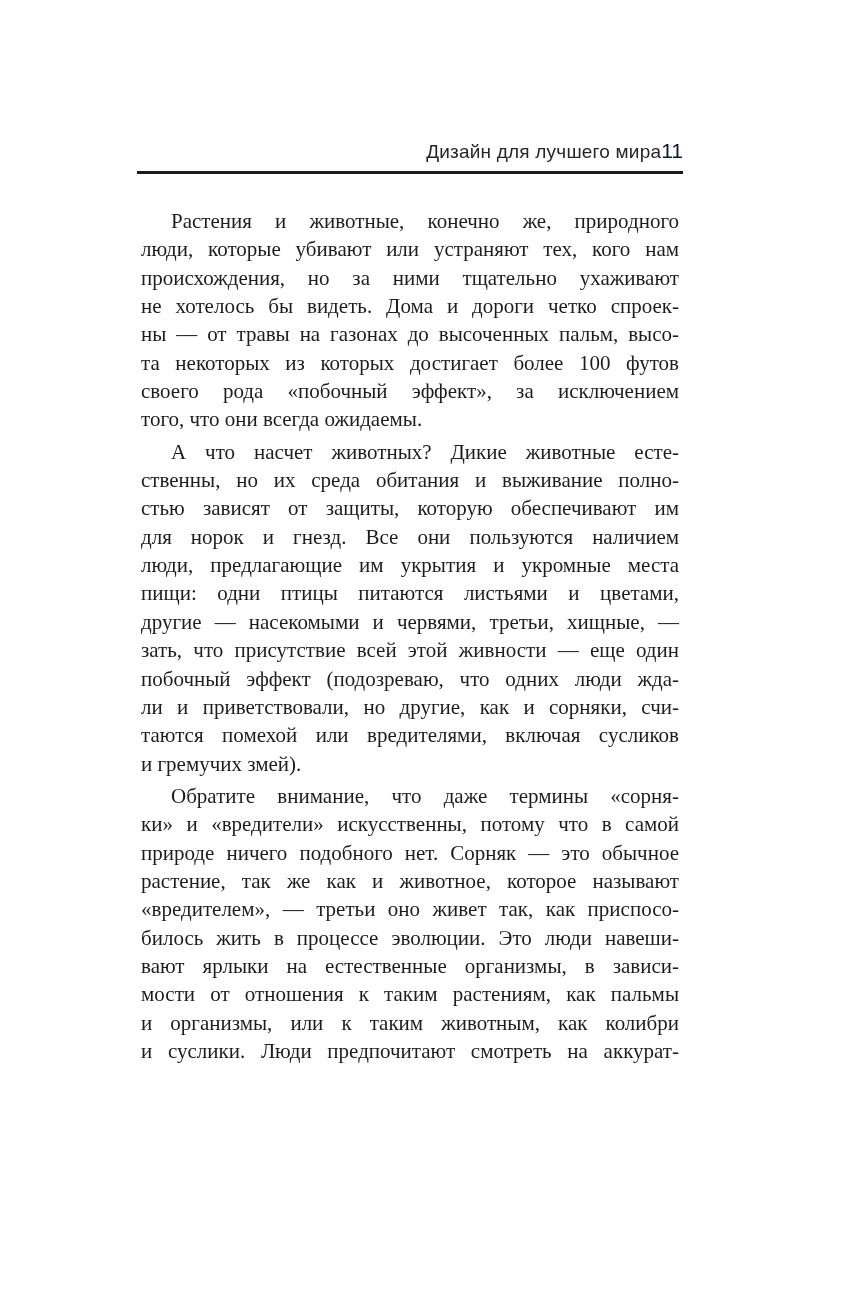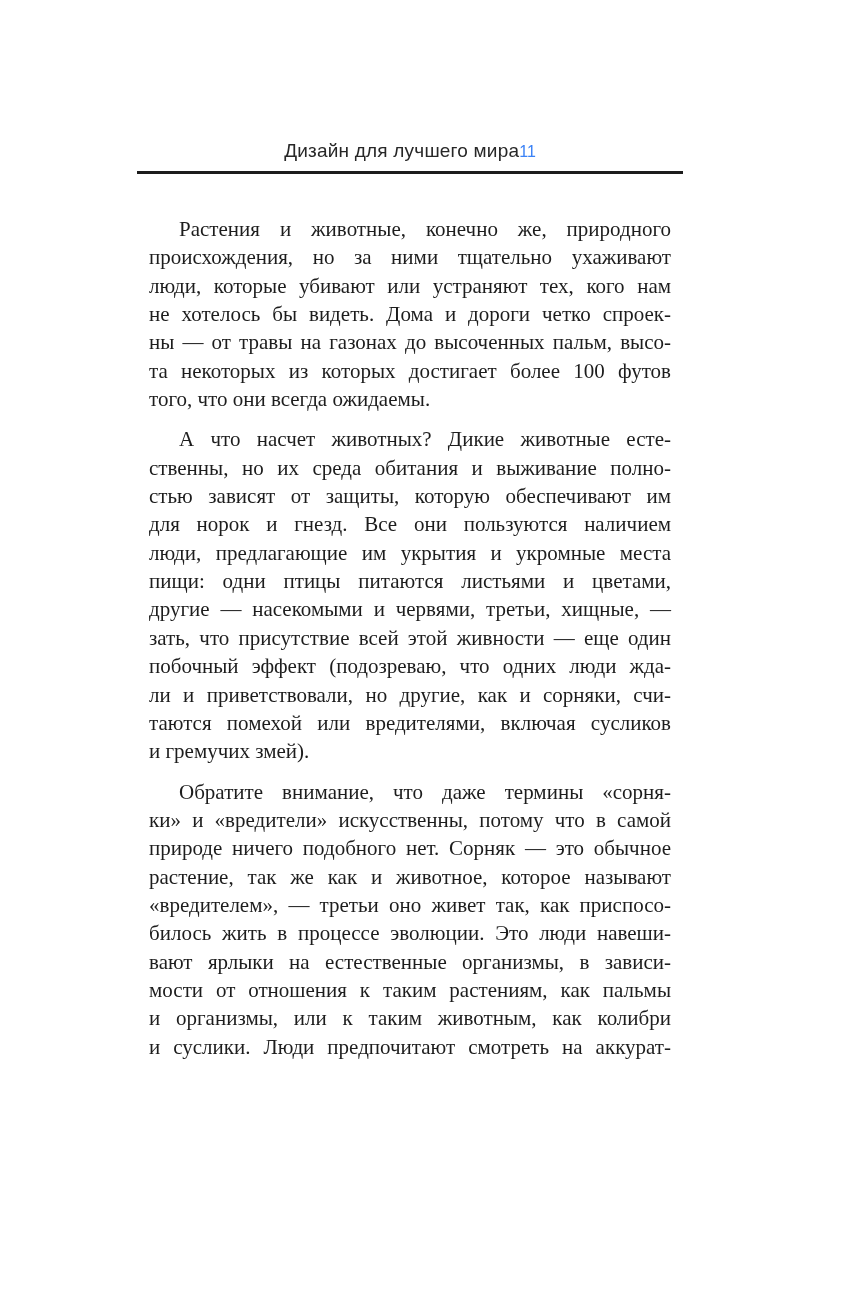--- a/index.html
+++ b/index.html
@@ -19,47 +19,47 @@
     position: absolute;
     inset: 0;
     background: #ffffff;
   }
   .running-header {
     position: absolute;
     left: 137px;
     top: 140px;
     width: 546px;
     display: flex;
-    justify-content: center;
+    justify-content: flex-end;
     align-items: baseline;
     border-bottom: 3px solid #1c1c1c;
     padding-bottom: 8px;
     font-family: "Liberation Sans", sans-serif;
   }
   .header-title {
     font-size: 19px;
     line-height: 22px;
     color: #272727;
     letter-spacing: 0.2px;
   }
   .page-number {
-    font-size: 16px;
+    font-size: 21px;
     line-height: 22px;
-    color: #3b82f6;
+    color: #0f172a;
   }
   .page-body {
     position: absolute;
     left: 137px;
     top: 203px;
     width: 546px;
     font-size: 21px;
     line-height: 28.35px;
   }
   .para {
-    margin: 12px;
+    margin: 4px;
   }
   .line {
     text-align: justify;
     white-space: normal;
   }
   .line.just {
     text-align-last: justify;
   }
   .line.flush {
     text-align: center;
@@ -74,25 +74,26 @@
 
 <div class="sheet">
   <div class="running-header">
     <span class="header-title">Дизайн для лучшего мира</span>
     <span class="page-number">11</span>
   </div>
 
   <div class="page-body">
       <div class="para">
         <div class="line just ind">Растения и животные, конечно же, природного</div>
+        <div class="line just">люди, которые убивают или устраняют тех, кого нам</div>
         <div class="line just">происхождения, но за ними тщательно ухаживают</div>
-        <div class="line just">люди, которые убивают или устраняют тех, кого нам</div>
         <div class="line just">не хотелось бы видеть. Дома и дороги четко спроек-</div>
         <div class="line just">ны — от травы на газонах до высоченных пальм, высо-</div>
         <div class="line just">та некоторых из которых достигает более 100 футов</div>
+        <div class="line just">своего рода «побочный эффект», за исключением</div>
         <div class="line flush">того, что они всегда ожидаемы.</div>
       </div>
       <div class="para">
         <div class="line just ind">А что насчет животных? Дикие животные есте-</div>
         <div class="line just">ственны, но их среда обитания и выживание полно-</div>
         <div class="line just">стью зависят от защиты, которую обеспечивают им</div>
         <div class="line just">для норок и гнезд. Все они пользуются наличием</div>
         <div class="line just">люди, предлагающие им укрытия и укромные места</div>
         <div class="line just">пищи: одни птицы питаются листьями и цветами,</div>
         <div class="line just">другие — насекомыми и червями, третьи, хищные, —</div>

